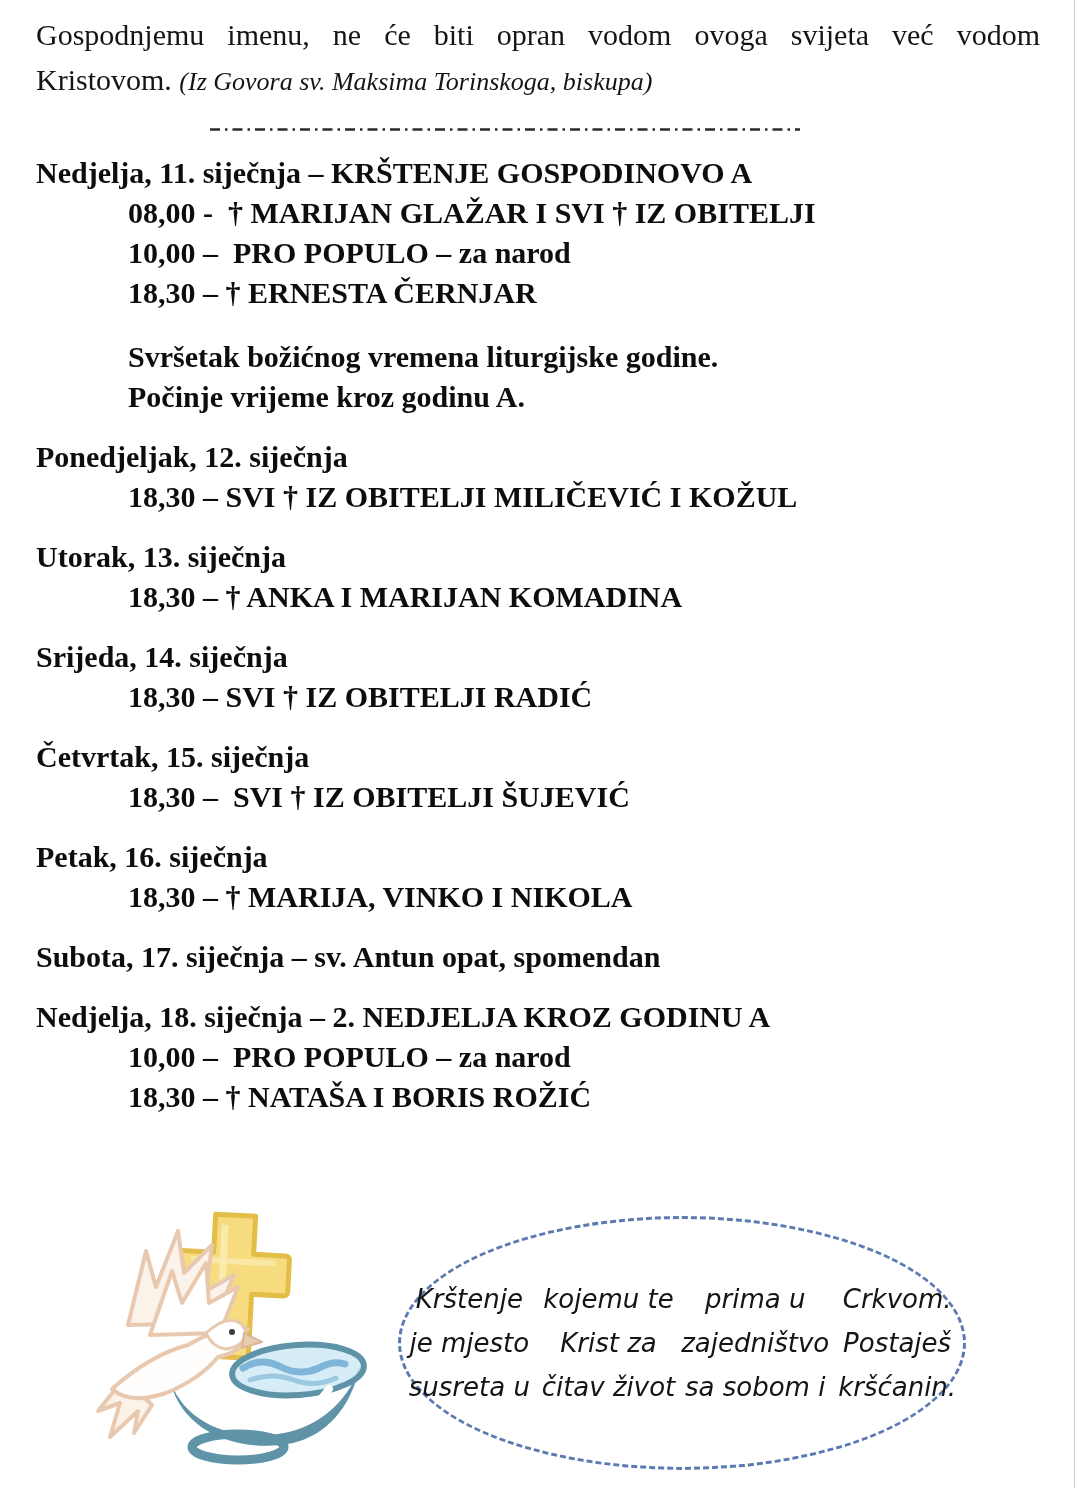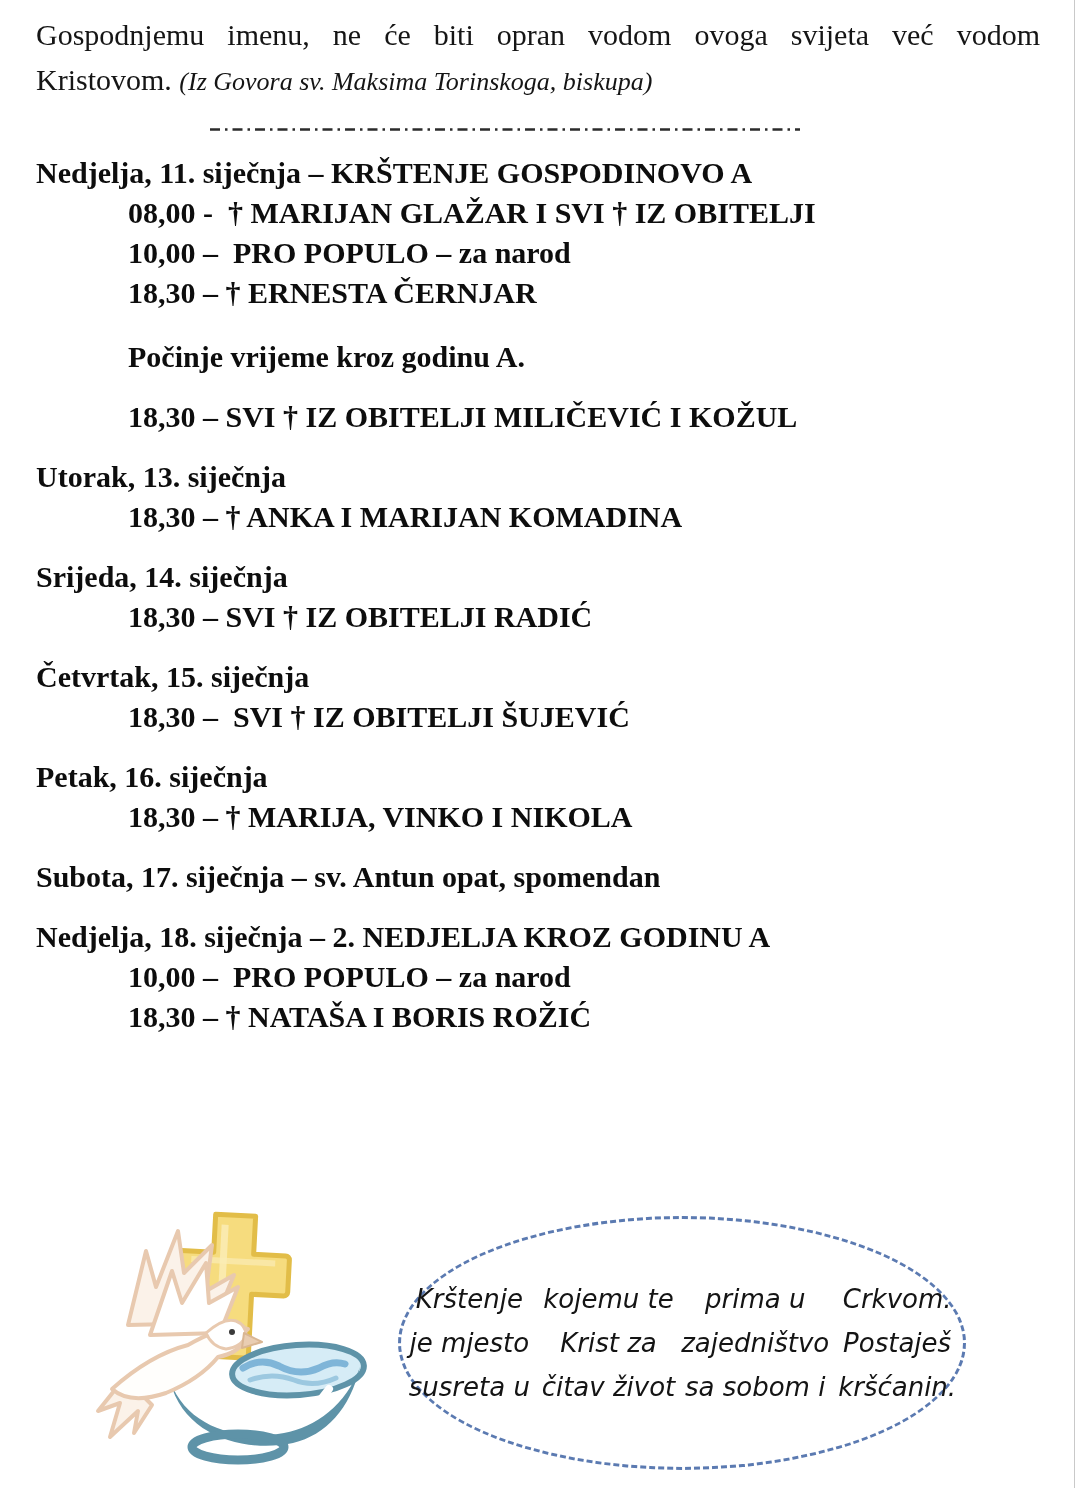--- a/index.html
+++ b/index.html
@@ -71,24 +71,26 @@
     </svg>
   </div>
 
   <div class="schedule">
       <div class="group">
         <div class="day-header">Nedjelja, 11. siječnja – KRŠTENJE GOSPODINOVO A</div>
         <div class="mass-line">08,00 -  † MARIJAN GLAŽAR I SVI † IZ OBITELJI</div>
         <div class="mass-line">10,00 –  PRO POPULO – za narod</div>
         <div class="mass-line">18,30 – † ERNESTA ČERNJAR</div>
         <div class="notes-block">
+          <div class="note-line">Svršetak božićnog vremena liturgijske godine.</div>
           <div class="note-line">Počinje vrijeme kroz godinu A.</div>
         </div>
       </div>
       <div class="group">
+        <div class="day-header">Ponedjeljak, 12. siječnja</div>
         <div class="mass-line">18,30 – SVI † IZ OBITELJI MILIČEVIĆ I KOŽUL</div>
       </div>
       <div class="group">
         <div class="day-header">Utorak, 13. siječnja</div>
         <div class="mass-line">18,30 – † ANKA I MARIJAN KOMADINA</div>
       </div>
       <div class="group">
         <div class="day-header">Srijeda, 14. siječnja</div>
         <div class="mass-line">18,30 – SVI † IZ OBITELJI RADIĆ</div>
       </div>

